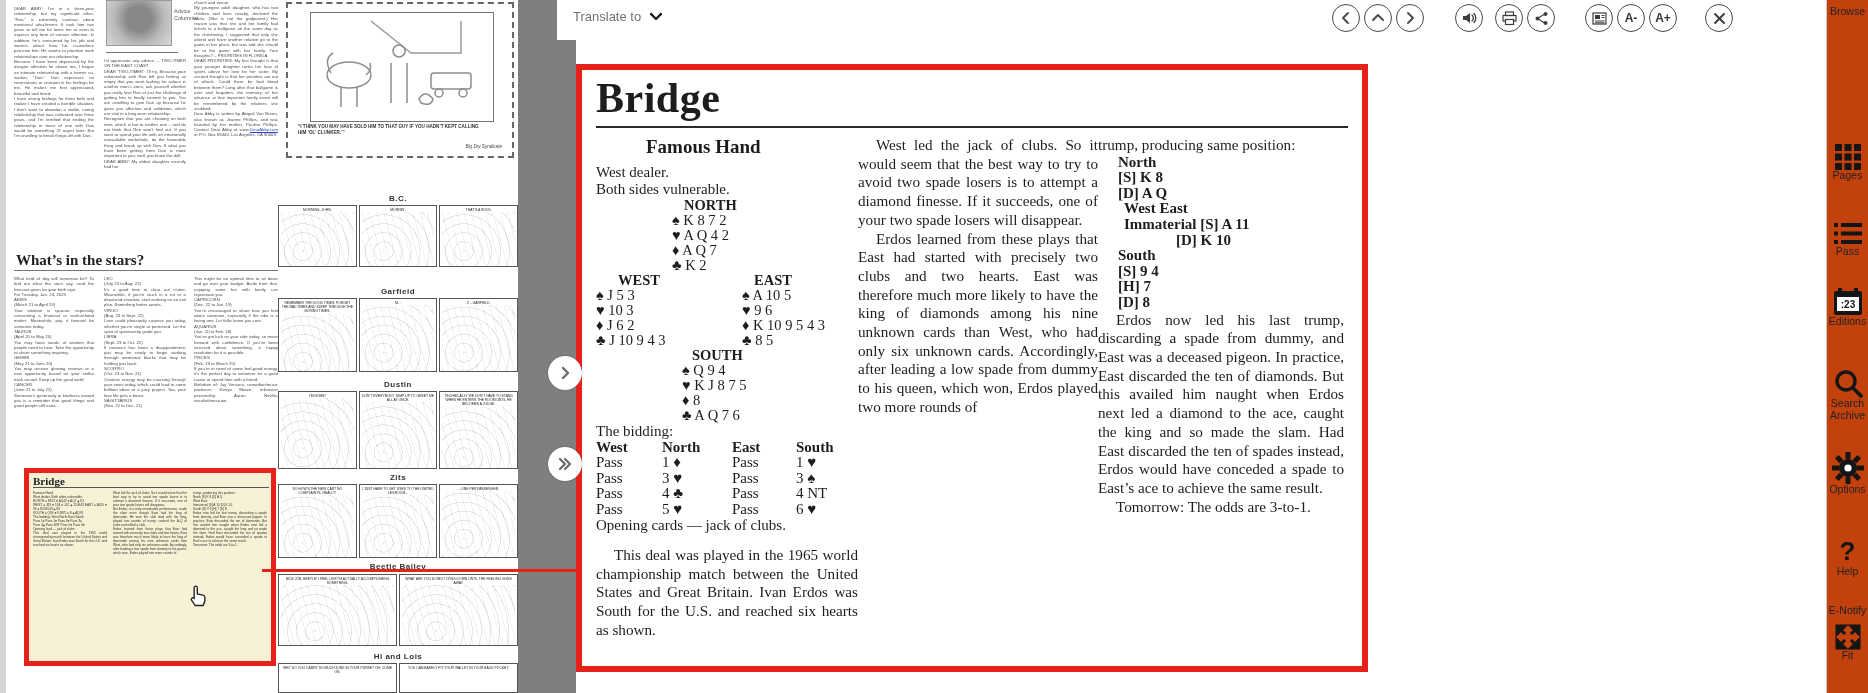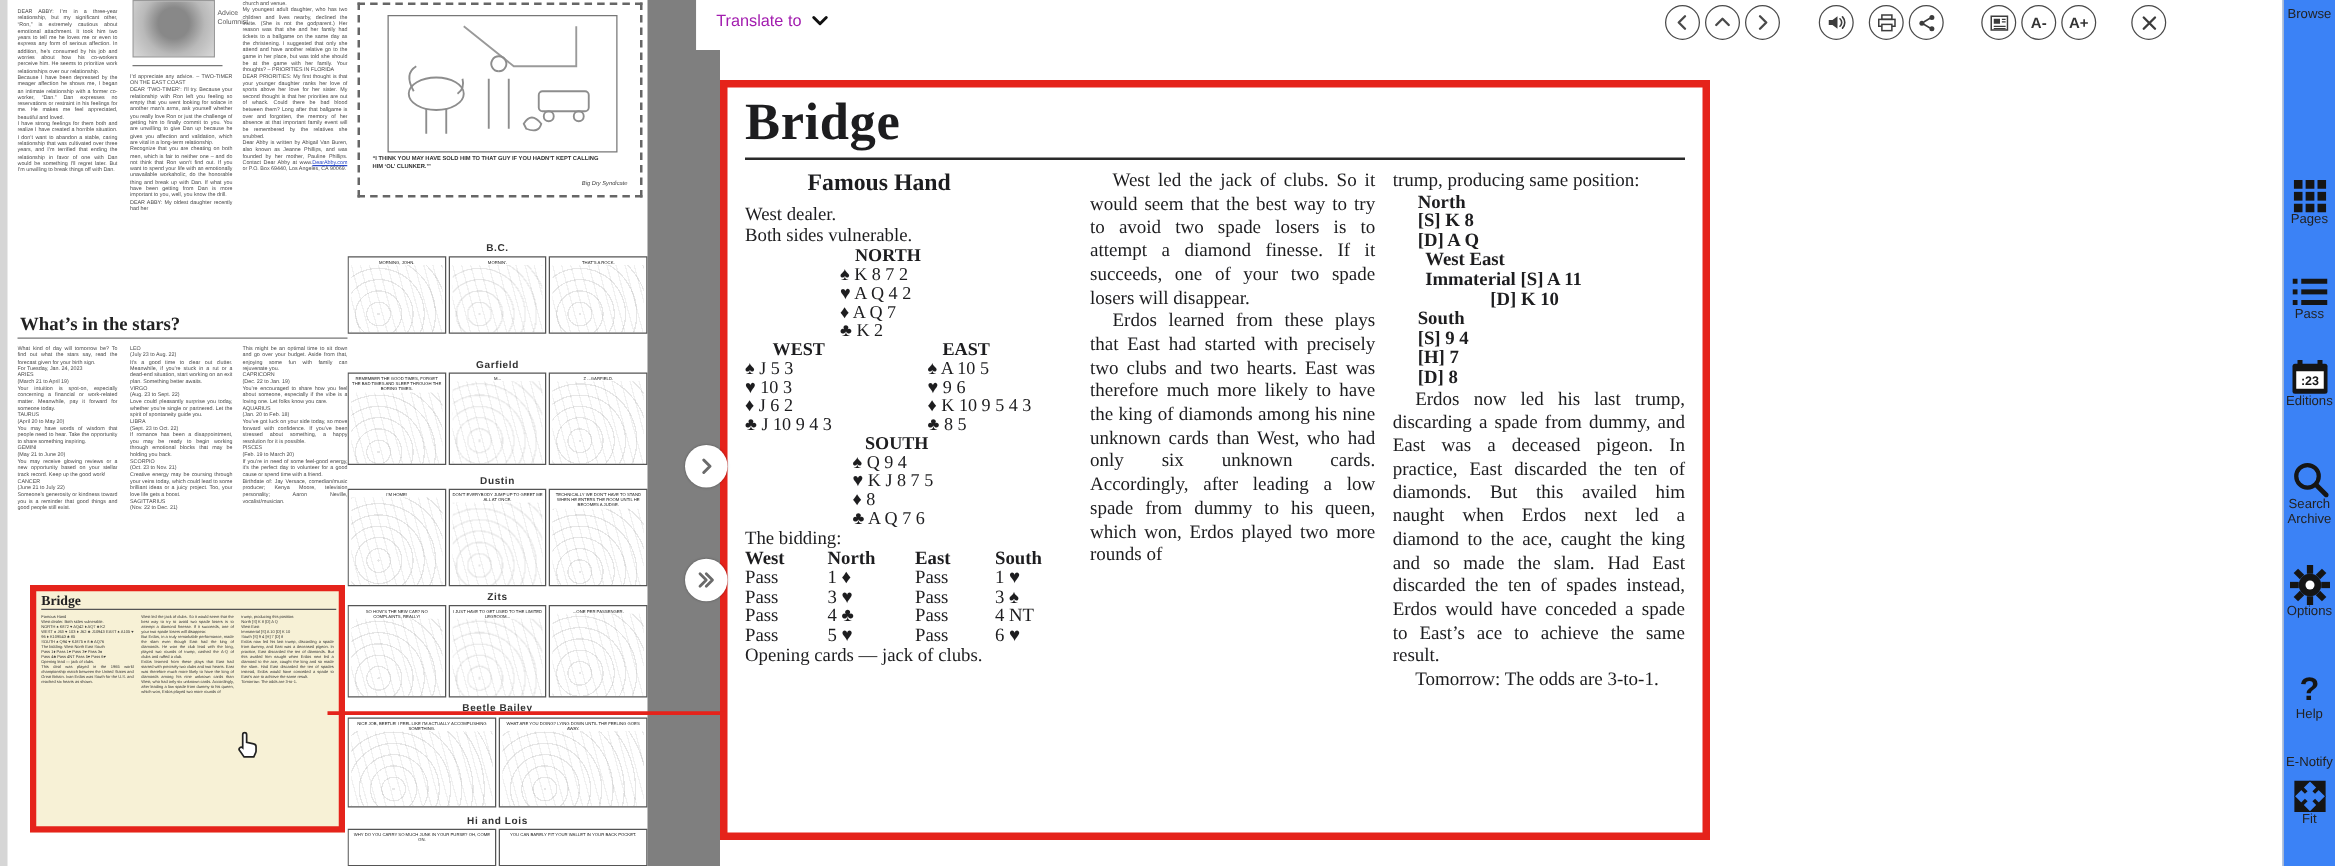--- a/index.html
+++ b/index.html
@@ -37,49 +37,49 @@
   .tc-cap{font-size:4.6px;line-height:5.6px;font-weight:700;color:#333;}
   .tc-syn{font-size:4.6px;font-style:italic;color:#444;text-align:right;}
   
   .gutter{background:#7f7f7f;}
   .nav-circle{width:34px;height:34px;border-radius:50%;background:#fff;box-shadow:0 0 2px rgba(0,0,0,.35);
       display:flex;align-items:center;justify-content:center;cursor:pointer;}
   
   #connector{left:262px;top:569px;width:318px;height:3px;background:#e5231b;z-index:10;}
   
   #toolbar{left:557px;top:0;width:1269px;height:40px;background:#fff;z-index:5;}
-  #translate{left:16px;top:9px;display:flex;align-items:center;gap:8px;cursor:pointer;color:#a21caf;font-size:13px;}
+  #translate{left:16px;top:9px;display:flex;align-items:center;gap:8px;cursor:pointer;color:#737373;font-size:13px;}
   .tb-btn{position:absolute;top:4px;width:28px;height:28px;border:1.6px solid #4a4a4a;border-radius:50%;
       box-sizing:border-box;display:flex;align-items:center;justify-content:center;cursor:pointer;background:#fff;color:#333;}
   .tb-label{font-size:12px;font-weight:700;color:#333;}
   #viewerbody{left:576px;top:40px;width:1250px;height:653px;background:#fff;}
   #articlebox{left:0;top:24px;width:792px;height:608px;border:6px solid #e5231b;box-sizing:border-box;background:#fff;
       padding:2px 14px 0 14px;overflow:hidden;}
   .art{font-family:"Liberation Serif","DejaVu Serif","DejaVu Sans",serif;color:#1d1d1f;}
   #art-title{font-size:42px;font-weight:600;letter-spacing:.5px;line-height:52px;}
   #art-rule{height:2px;background:#2a2a2a;margin-top:2px;}
-  #art-cols{display:flex;gap:14px;margin-top:8px;}
+  #art-cols{display:flex;margin-top:8px;}
   .col1{width:262px;} .col2{width:240px;} .col3{width:246px;}
   #famous{font-size:19px;font-weight:700;padding-left:50px;}
   .dealer{font-size:15px;line-height:17px;}
   .diag{font-size:14.5px;line-height:15px;}
   .diag .lbl{font-weight:700;}
   .hand-n{padding-left:76px;} .hand-n .lbl{padding-left:12px;}
   .we-row{display:flex;} .we-row .w{width:146px;} .we-row .e{flex:1;}
   .w .lbl{padding-left:22px;} .e .lbl{padding-left:12px;}
   .hand-s{padding-left:86px;} .hand-s .lbl{padding-left:10px;}
   .bid-head,.bid-row{display:grid;grid-template-columns:66px 70px 64px 70px;font-size:15px;line-height:15.4px;}
   .bid-head span{font-weight:700;}
   .a-body{font-size:15.2px;line-height:18.7px;text-align:justify;}
   .a-body.ind{text-indent:18px;}
   .pos{font-size:15px;line-height:15.6px;font-weight:700;}
   .pos div{white-space:pre;}
   .pi20{padding-left:20px;} .pi26{padding-left:26px;} .pi78{padding-left:78px;}
   
-  #sidebar{left:1826px;top:0;width:42px;height:693px;background:#3b82f6;border-left:1px solid #c9c9c9;box-sizing:border-box;z-index:6;}
+  #sidebar{left:1826px;top:0;width:42px;height:693px;background:#c2410c;border-left:1px solid #c9c9c9;box-sizing:border-box;z-index:6;}
   .sb-item{position:absolute;left:0;width:41px;text-align:center;cursor:pointer;color:#1c1c1c;}
   .sb-label{font-size:10.5px;line-height:11.5px;color:#222;}
   svg{display:block;}
 </style>
 </head>
 <body>
 
 <div id="app">
 
   <div id="thumb" class="abs">
@@ -434,20 +434,21 @@
               <span>4 NT</span>
             </div>
             <div class="bid-row">
               <span>Pass</span>
               <span>5 ♥</span>
               <span>Pass</span>
               <span>6 ♥</span>
             </div>
           </div>
           <div class="dealer">Opening cards — jack of clubs.</div>
+          <div class="a-body ind" style="margin-top:12px;">This deal was played in the 1965 world championship match between the United States and Great Britain. Ivan Erdos was South for the U.S. and reached six hearts as shown.</div>
         </div>
 
         <div class="col2">
           <div class="a-body ind">West led the jack of clubs. So it would seem that the best way to try to avoid two spade losers is to attempt a diamond finesse. If it succeeds, one of your two spade losers will disappear.</div>
           <div class="a-body ind">Erdos learned from these plays that East had started with precisely two clubs and two hearts. East was therefore much more likely to have the king of diamonds among his nine unknown cards than West, who had only six unknown cards. Accordingly, after leading a low spade from dummy to his queen, which won, Erdos played two more rounds of</div>
         </div>
 
         <div class="col3">
           <div class="a-body">trump, producing same position:</div>
           <div class="pos">

